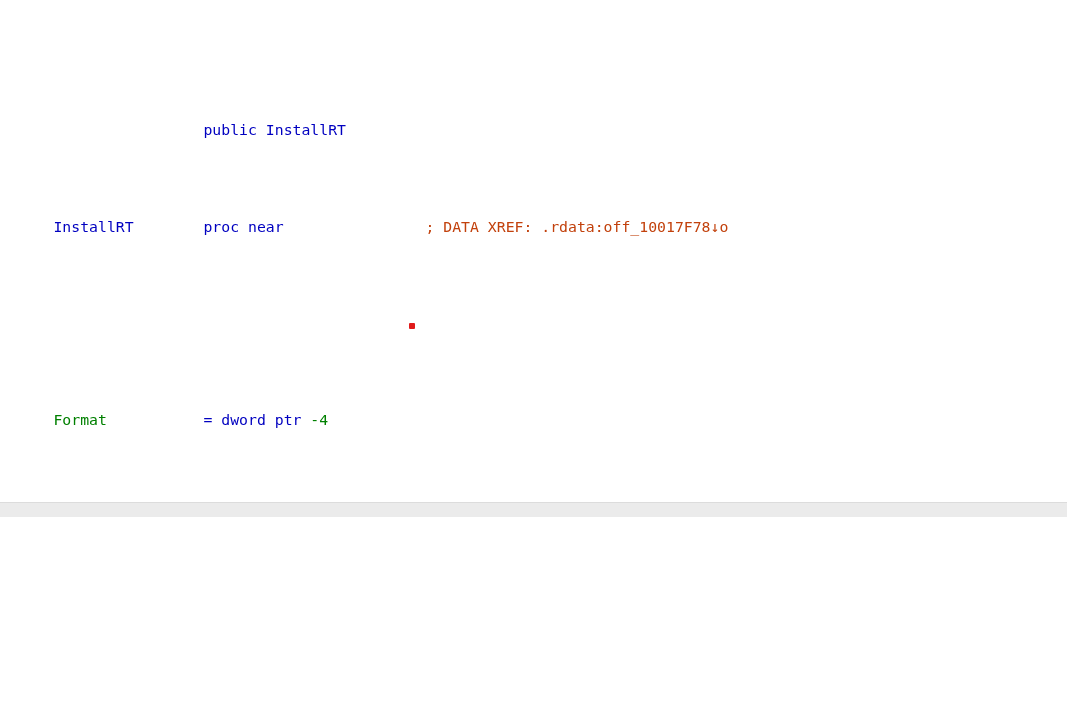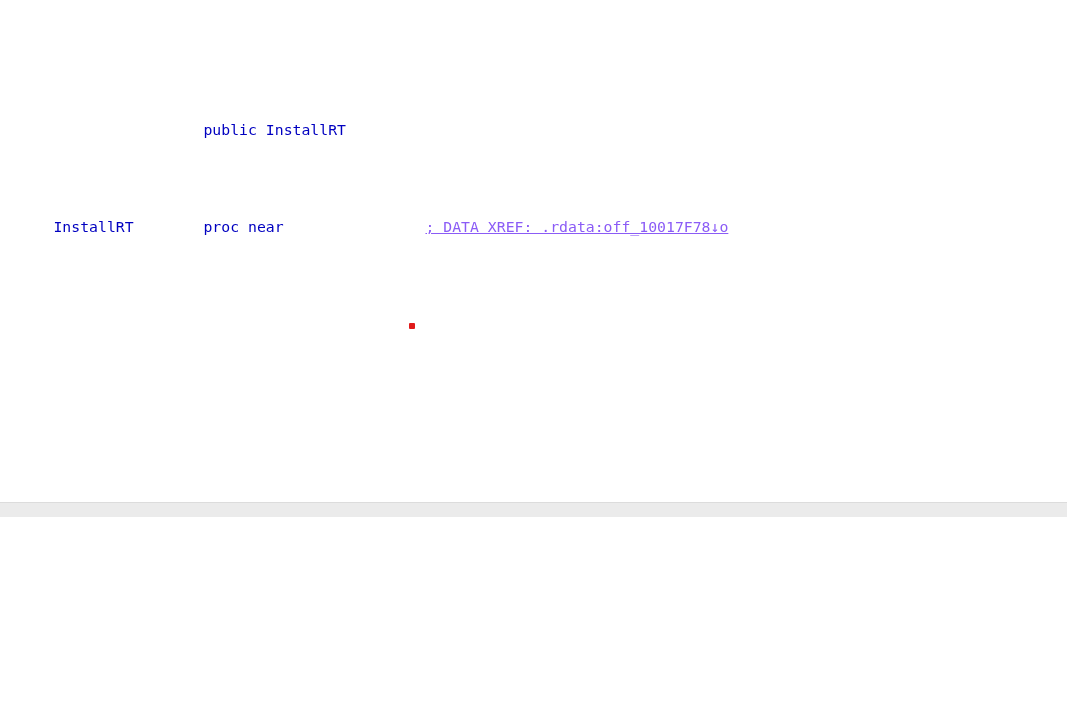--- a/index.html
+++ b/index.html
@@ -49,21 +49,21 @@
     display: inline-block;
     width: 222px;
     vertical-align: top;
   }
 
   
   .t-keyword   { color: #0000c0; }   
   .t-name      { color: #0000c0; }   
   .t-locvar    { color: #008000; }
   .t-num       { color: #008000; }   
-  .t-xref-data { color: #8b5cf6; text-decoration: underline; }
+  .t-xref-data { color: #c2410c; }
 
   #red-dot {
     position: absolute;
     width: 6px;
     height: 6px;
     background: #e01b1b;
     border-radius: 1px;
   }
 
   #hscrollbar {
@@ -98,20 +98,23 @@
 
     
     <div class="line">
       <span class="col-label t-name">InstallRT</span><span class="pad-ops t-keyword">proc near</span><span class="t-xref-data">; DATA XREF: .rdata:off_10017F78↓o</span>
     </div>
 
     
     <div class="line"></div>
 
     
+    <div class="line">
+      <span class="col-label t-locvar">Format</span><span class="t-keyword">= dword ptr </span><span class="t-num">-4</span>
+    </div>
 
     
 
     
     <div class="line"></div>
     
     <div class="line"></div>
 
     
     

